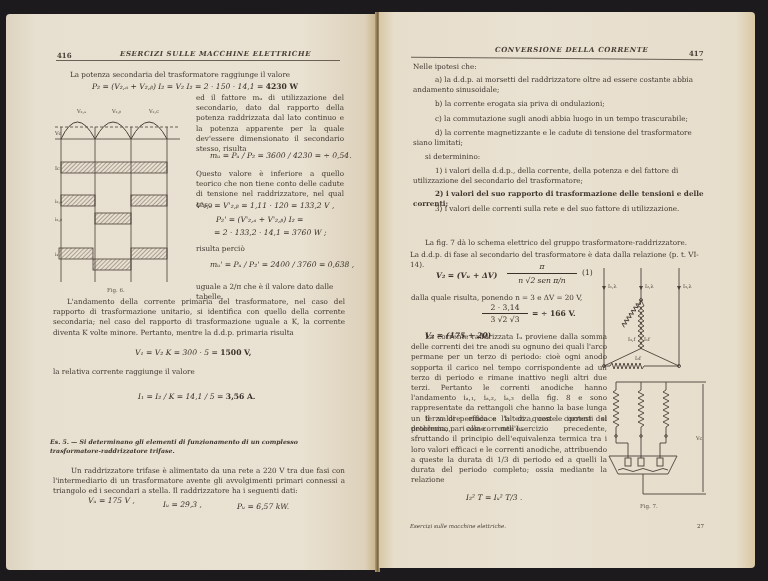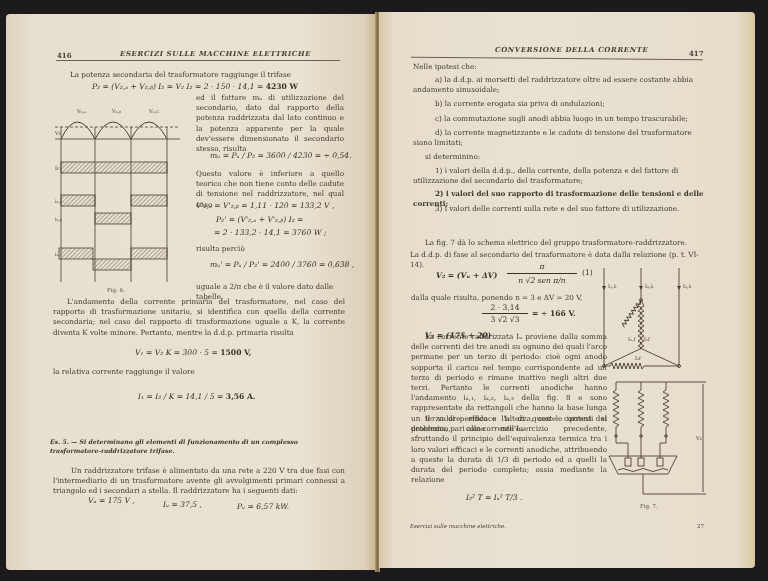--- a/index.html
+++ b/index.html
@@ -46,21 +46,21 @@
 <body>
 
 <div class="page left"></div>
 <div class="spine"></div>
 <div class="page right"></div>
 
 <div class="pnum" style="left:57px;top:51px;">416</div>
 <div class="running-head" style="left:120px;top:49px;">ESERCIZI SULLE MACCHINE ELETTRICHE</div>
 <div class="rule" style="left:56px;top:60px;width:284px;"></div>
 
-<div class="txt" style="left:70px;top:70px;width:280px;">La potenza secondaria del trasformatore raggiunge il trifase</div>
+<div class="txt" style="left:70px;top:70px;width:280px;">La potenza secondaria del trasformatore raggiunge il valore</div>
 <div class="eq" style="left:92px;top:82px;">
   <span>P₂ = (V₂,ₐ + V₂,ᵦ) I₂ =  V₂ I₂ = 2 · 150 · 14,1 = </span><b>4230 W</b>
 </div>
 <div class="txt" style="left:196px;top:93px;width:148px;text-align:justify;">ed il fattore mᵤ di utilizzazione del secondario, dato dal rapporto della potenza raddrizzata dal lato continuo e la potenza apparente per la quale dev'essere dimensionato il secondario stesso, risulta</div>
 <div class="eq" style="left:210px;top:151px;">mᵤ = Pᵤ / P₂ = 3600 / 4230 = ÷ 0,54.</div>
 <div class="txt" style="left:196px;top:169px;width:148px;text-align:justify;">Questo valore è inferiore a quello teorico che non tiene conto delle cadute di tensione nel raddrizzatore, nel qual caso</div>
 <div class="eq" style="left:196px;top:201px;">V'₂,ₐ = V'₂,ᵦ = 1,11 · 120 = 133,2 V ,</div>
 <div class="eq" style="left:216px;top:215px;">P₂' = (V'₂,ₐ + V'₂,ᵦ) I₂ =</div>
 <div class="eq" style="left:214px;top:228px;">= 2 · 133,2 · 14,1 = 3760 W ;</div>
 <div class="txt" style="left:196px;top:244px;">risulta perciò</div>
@@ -109,21 +109,21 @@
   <span>V₁ = V₂ K = 300 · 5 = </span><b>1500 V,</b>
 </div>
 <div class="txt" style="left:53px;top:367px;">la relativa corrente raggiunge il valore</div>
 <div class="eq" style="left:138px;top:392px;">
   <span>I₁ = I₂ / K = 14,1 / 5 = </span><b>3,56 A.</b>
 </div>
 
 <div class="txt" style="left:50px;top:437px;width:292px;font-size:6.2px;line-height:9px;font-style:italic;font-weight:bold;">Es. 5. — Si determinano gli elementi di funzionamento di un complesso trasformatore-raddrizzatore trifase.</div>
 <div class="txt" style="left:53px;top:466px;width:292px;text-align:justify;text-indent:18px;">Un raddrizzatore trifase è alimentato da una rete a 220 V tra due fasi con l'intermediario di un trasformatore avente gli avvolgimenti primari connessi a triangolo ed i secondari a stella. Il raddrizzatore ha i seguenti dati:</div>
 <div class="eq" style="left:88px;top:496px;">Vᵤ = 175 V ,</div>
-<div class="eq" style="left:163px;top:500px;">Iᵤ = 37,5 ,</div>
+<div class="eq" style="left:163px;top:500px;">Iᵤ = 29,3 ,</div>
 <div class="eq" style="left:237px;top:502px;">Pᵤ = 6,57  kW.</div>
 
 <div class="running-head" style="left:495px;top:45px;">CONVERSIONE DELLA CORRENTE</div>
 <div class="pnum" style="left:689px;top:49px;">417</div>
 <div class="rule" style="left:411px;top:58px;width:292px;transform:rotate(0.5deg);"></div>
 
 <div class="txt" style="left:413px;top:62px;">Nelle ipotesi che:</div>
 <div class="txt" style="left:413px;top:75px;width:292px;text-indent:22px;">a) la d.d.p. ai morsetti del raddrizzatore oltre ad essere costante abbia andamento sinusoidale;</div>
 <div class="txt" style="left:413px;top:99px;width:292px;text-indent:22px;">b) la corrente erogata sia priva di ondulazioni;</div>
 <div class="txt" style="left:413px;top:114px;width:292px;text-indent:22px;">c) la commutazione sugli anodi abbia luogo in un tempo trascurabile;</div>

